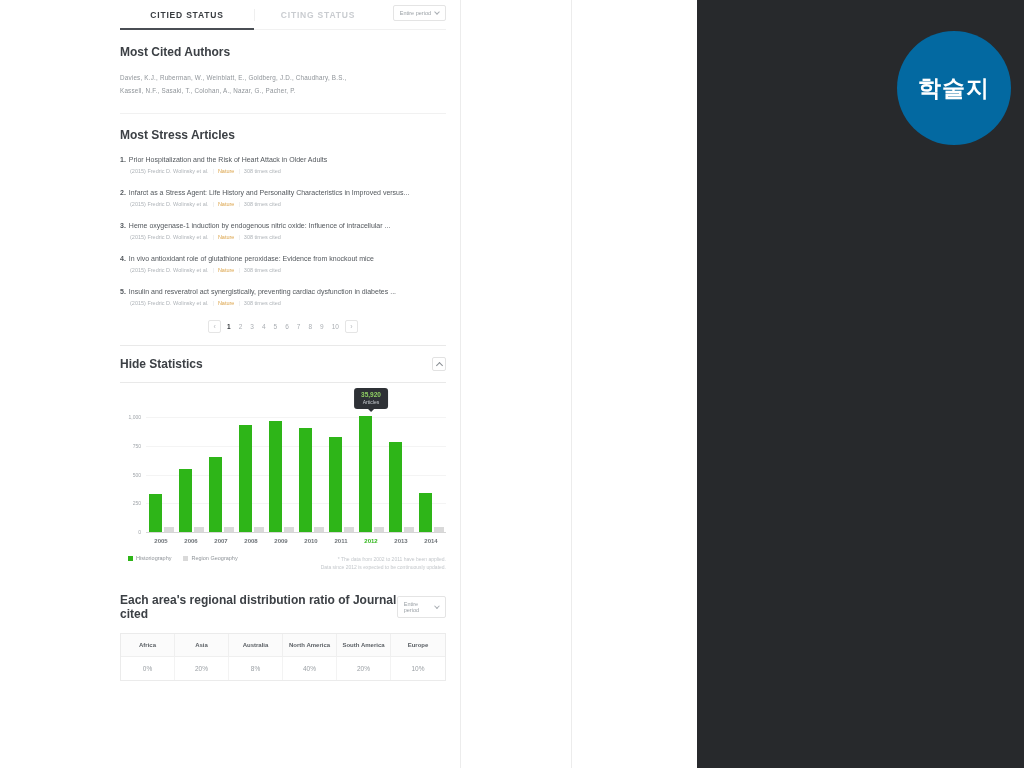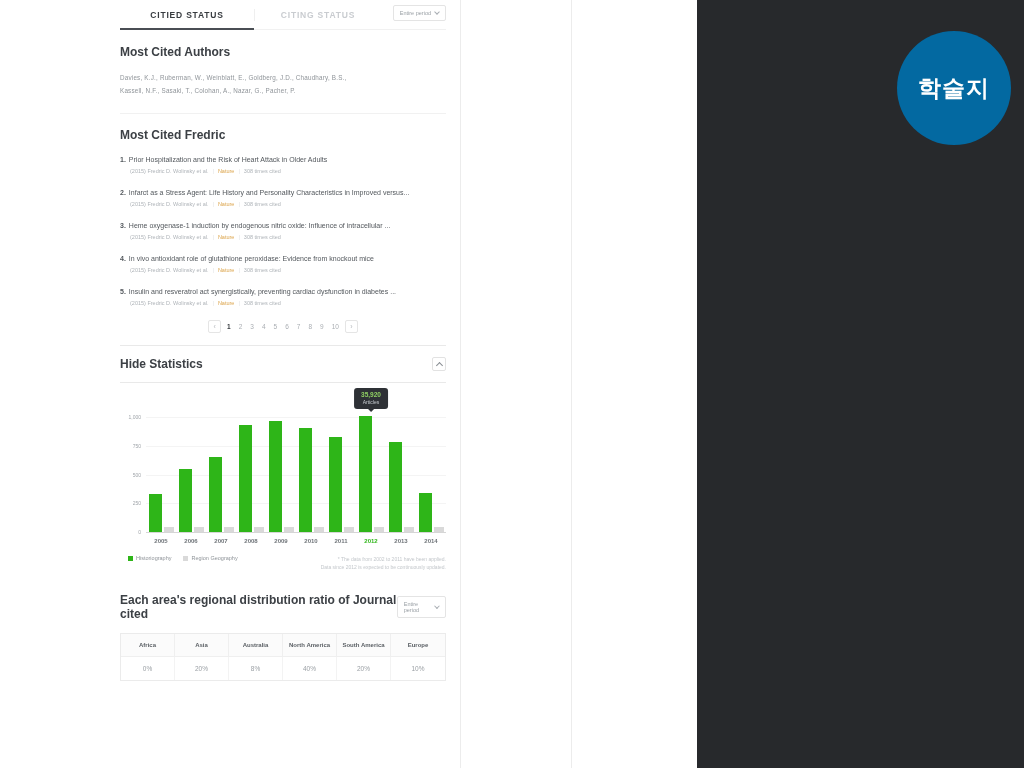--- a/index.html
+++ b/index.html
@@ -120,21 +120,21 @@
 
     <div class="authors-sec">
       <div class="sec-title">Most Cited Authors</div>
       <div class="authors-lines">
         <div class="authors-line">Davies, K.J.,  Ruberman, W.,  Weinblatt, E.,  Goldberg, J.D.,  Chaudhary, B.S.,</div>
         <div class="authors-line">Kassell, N.F.,  Sasaki, T.,  Colohan, A.,  Nazar, G.,  Pacher, P.</div>
       </div>
     </div>
 
     <div class="articles-sec">
-      <div class="sec-title">Most Cited Fredric</div>
+      <div class="sec-title">Most Stress Articles</div>
       <div class="articles-list">
           <div class="article-item">
             <div class="art-title"><span class="art-num">1.</span>Prior Hospitalization and the Risk of Heart Attack in Older Adults</div>
             <div class="art-meta">
               <span>(2015) Fredric D. Wolinsky et al.</span>
               <span class="sep">|</span>
               <span class="journal">Nature</span>
               <span class="sep">|</span>
               <span>308 times cited</span>
             </div>

